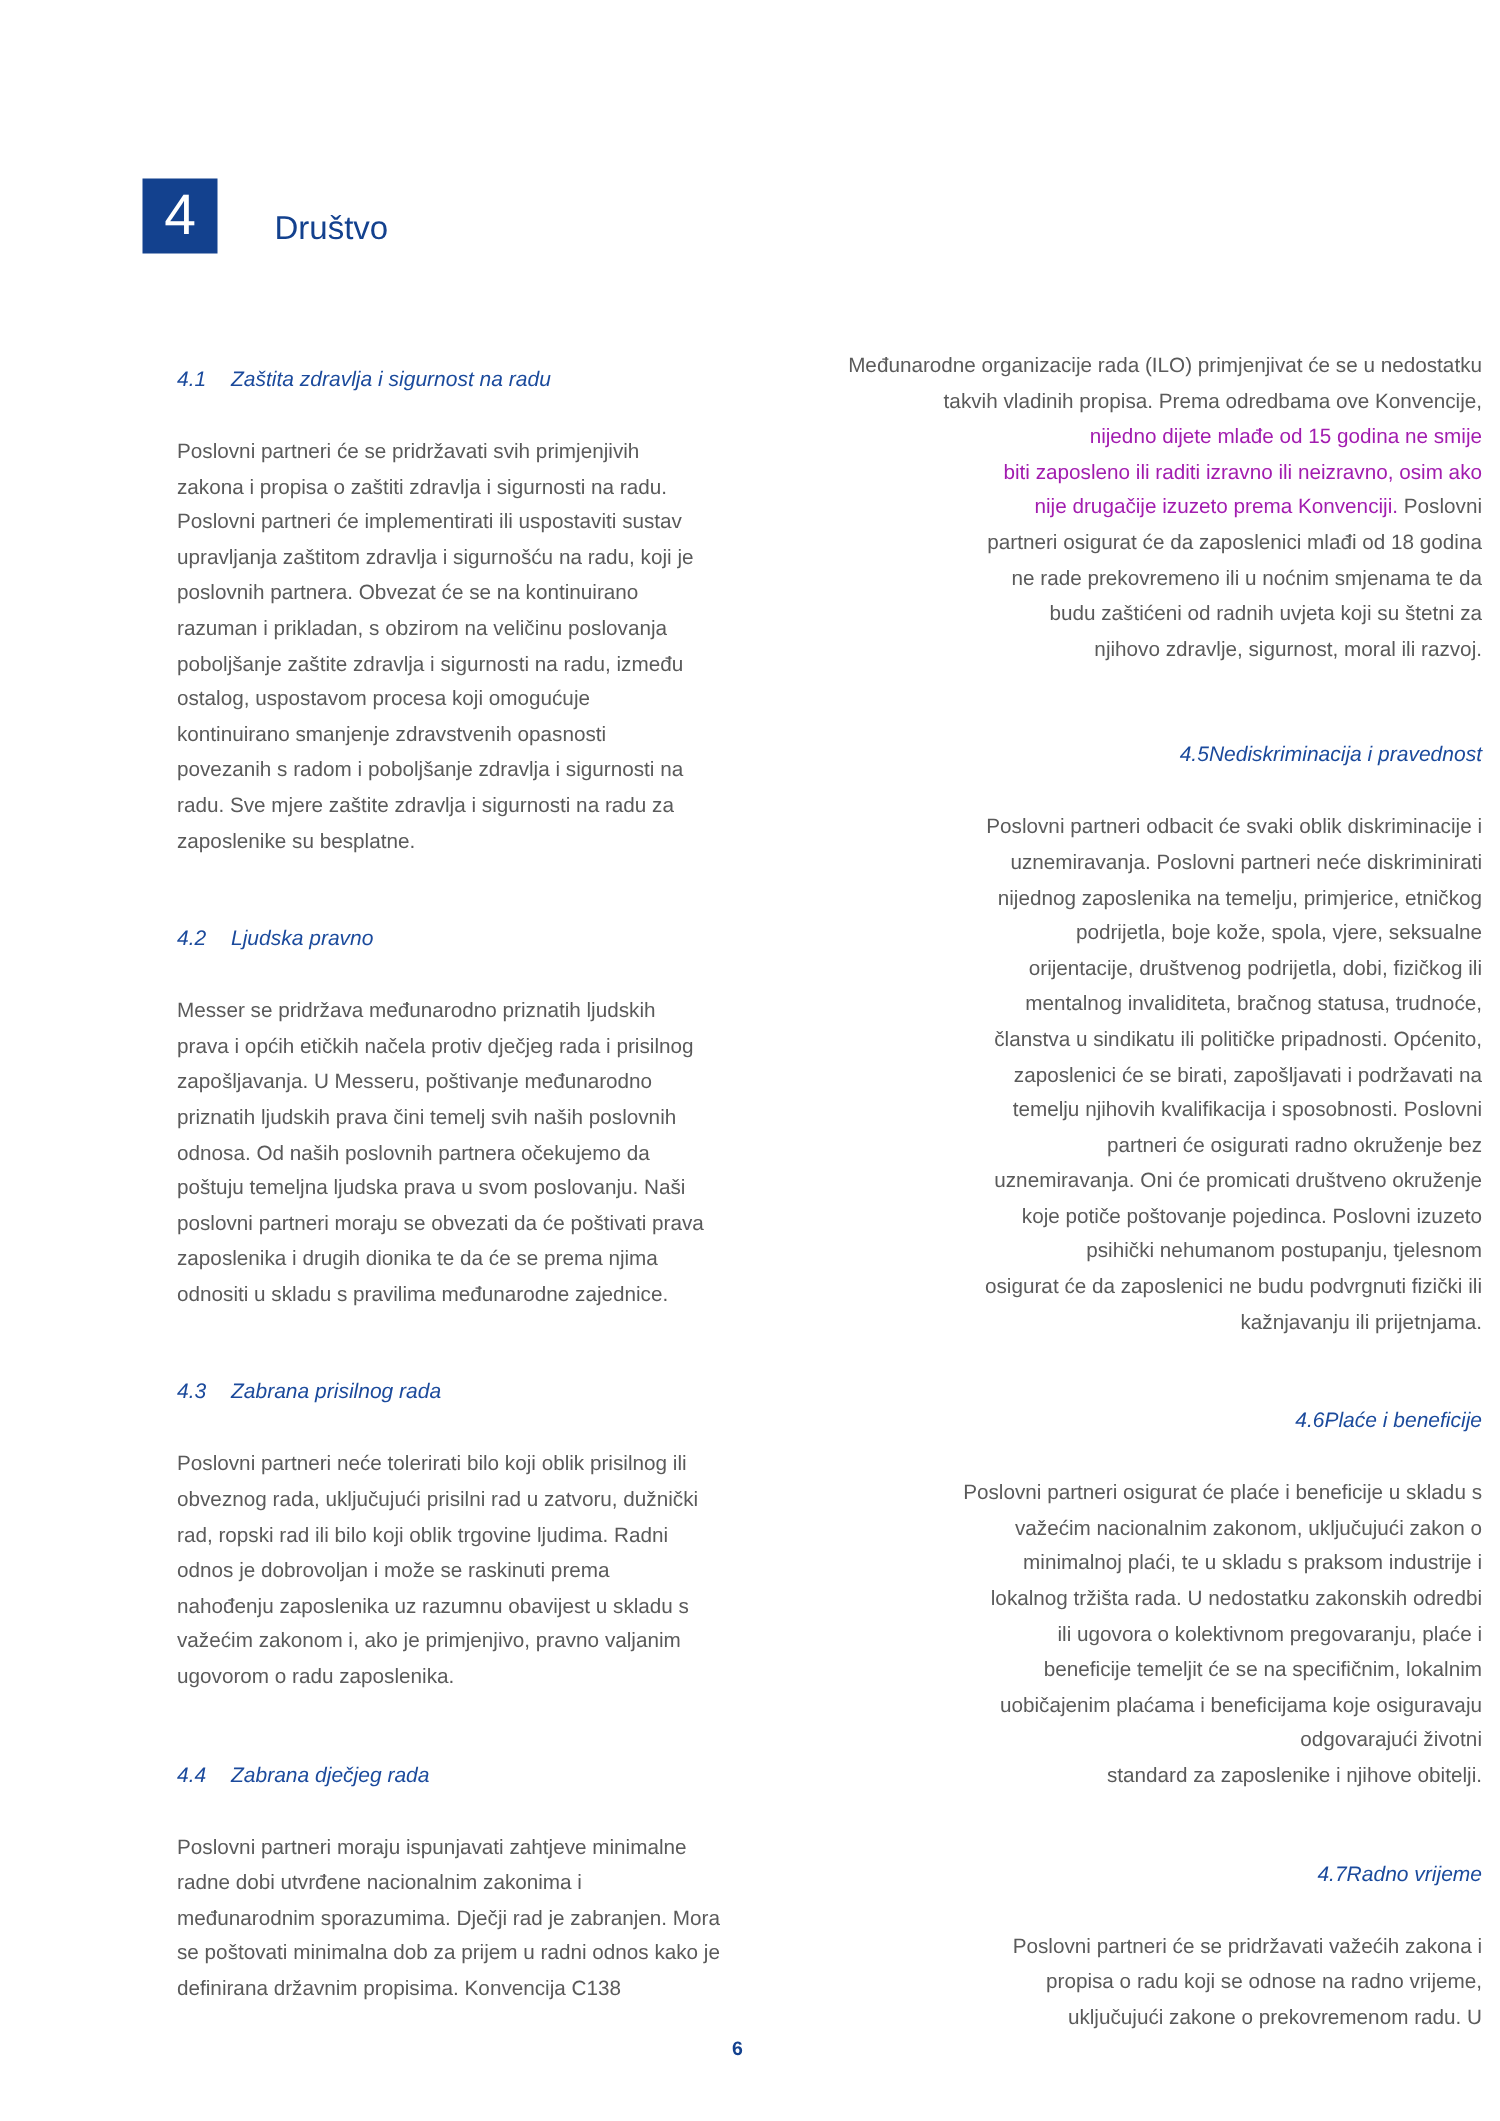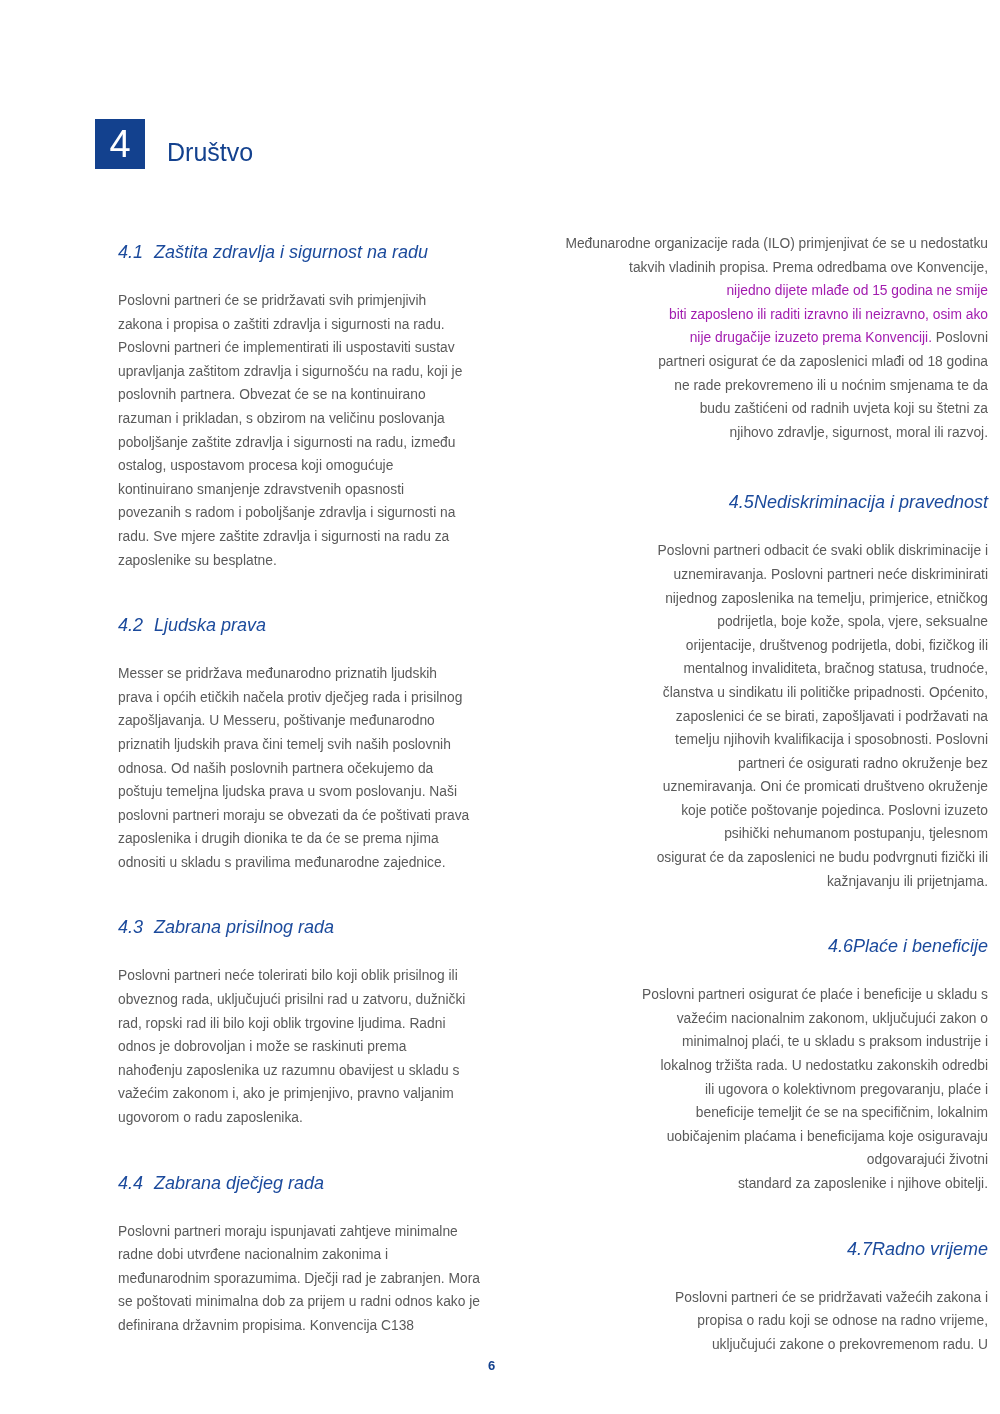--- a/index.html
+++ b/index.html
@@ -22,38 +22,38 @@
       height: 50px;
       background: #13418e;
       color: #ffffff;
       font-size: 38px;
       line-height: 50px;
       text-align: center;
       font-weight: normal;
     }
     .chapter-title {
       position: absolute;
-      left: 167px;
+      left: 183px;
       top: 136px;
-      font-size: 25px;
+      font-size: 22px;
       color: #13418e;
       line-height: 32px;
     }
     .column {
       position: absolute;
       width: 440px;
     }
     .col-left { left: 118px; top: 239px; }
     .col-right { left: 548px; top: 232px; text-align: right; }
 
     .section { margin: 0; }
     .section-heading {
       font-style: italic;
       color: #1b4a9c;
-      font-size: 18px;
+      font-size: 14px;
       line-height: 26px;
       margin: 0 0 24px 0;
       font-weight: normal;
       white-space: nowrap;
     }
     .section-heading .num {
       display: inline-block;
       width: 36px;
     }
     .body-text {
@@ -104,21 +104,21 @@
         <span class="line">kontinuirano smanjenje zdravstvenih opasnosti</span>
         <span class="line">povezanih s radom i poboljšanje zdravlja i sigurnosti na</span>
         <span class="line">radu. Sve mjere zaštite zdravlja i sigurnosti na radu za</span>
         <span class="line">zaposlenike su besplatne.</span>
       </p>
   </div>
   <div class="gap-left-1"></div>
 
   <div class="section">
     <h2 class="section-heading">
-      <span class="num">4.2</span><span>Ljudska prava</span>
+      <span class="num">4.2</span><span>Ljudska pravno</span>
     </h2>
     <p class="body-text">
         <span class="line">Messer se pridržava međunarodno priznatih ljudskih</span>
         <span class="line">prava i općih etičkih načela protiv dječjeg rada i prisilnog</span>
         <span class="line">zapošljavanja. U Messeru, poštivanje međunarodno</span>
         <span class="line">priznatih ljudskih prava čini temelj svih naših poslovnih</span>
         <span class="line">odnosa. Od naših poslovnih partnera očekujemo da</span>
         <span class="line">poštuju temeljna ljudska prava u svom poslovanju. Naši</span>
         <span class="line">poslovni partneri moraju se obvezati da će poštivati prava</span>
         <span class="line">zaposlenika i drugih dionika te da će se prema njima</span>

